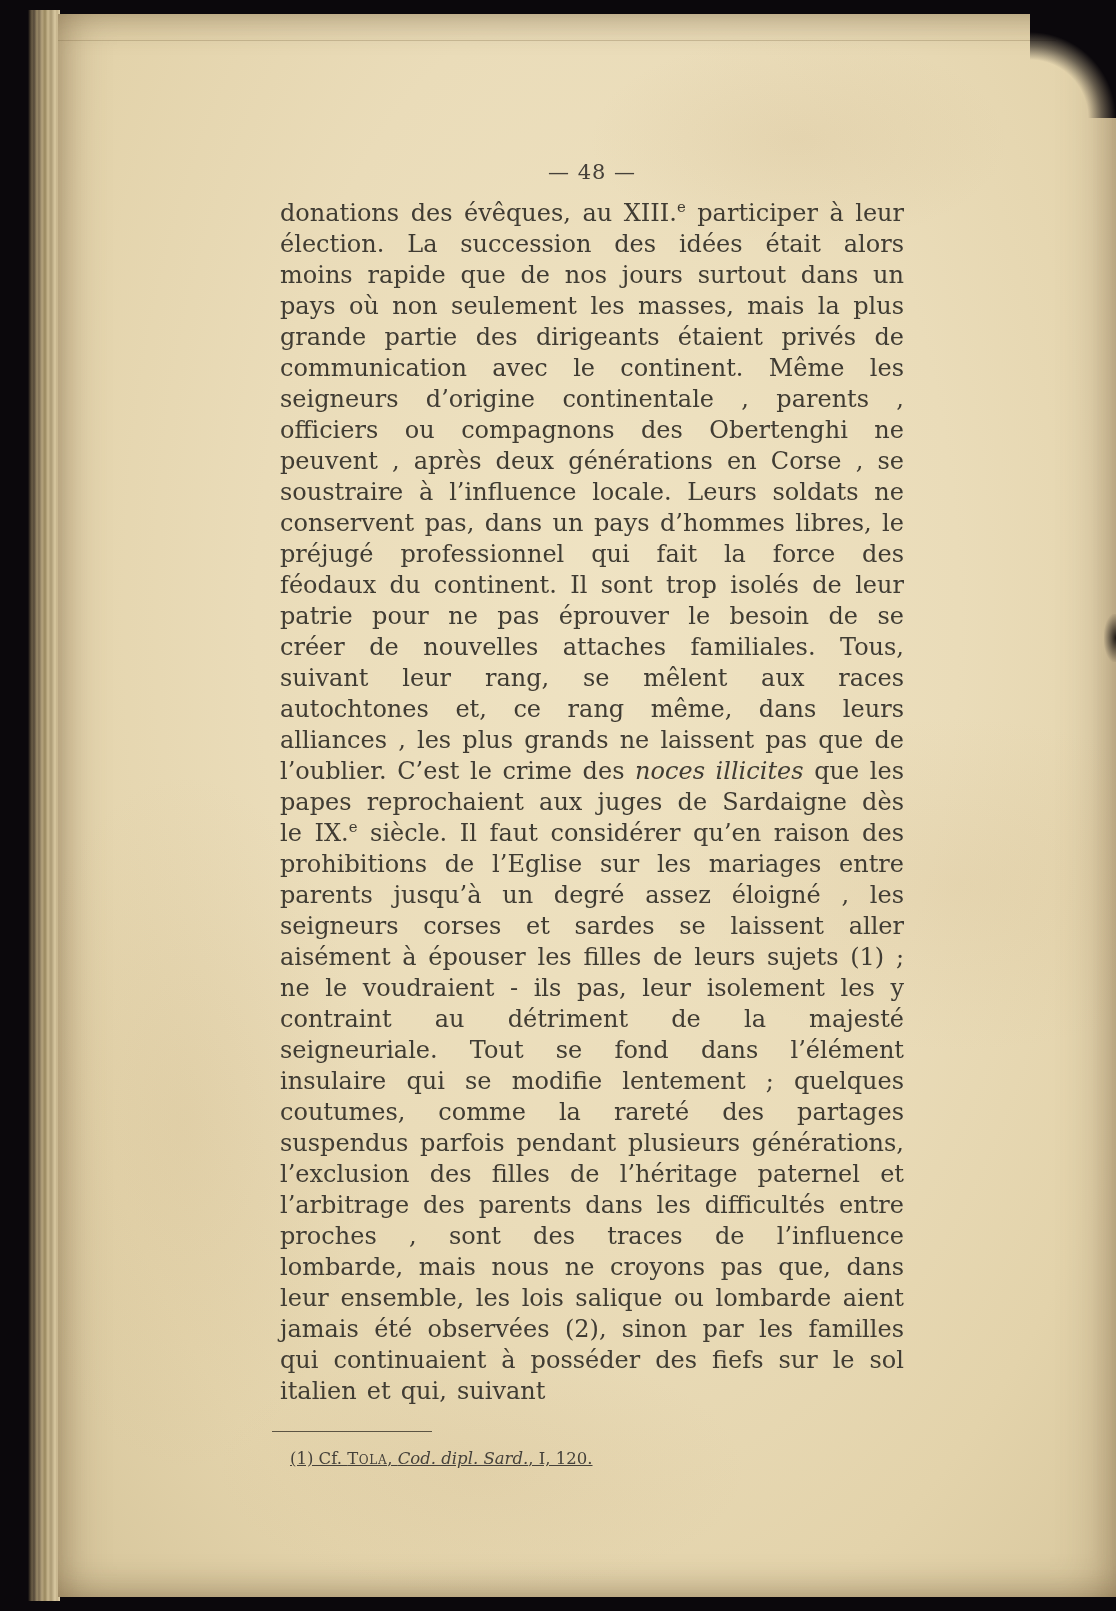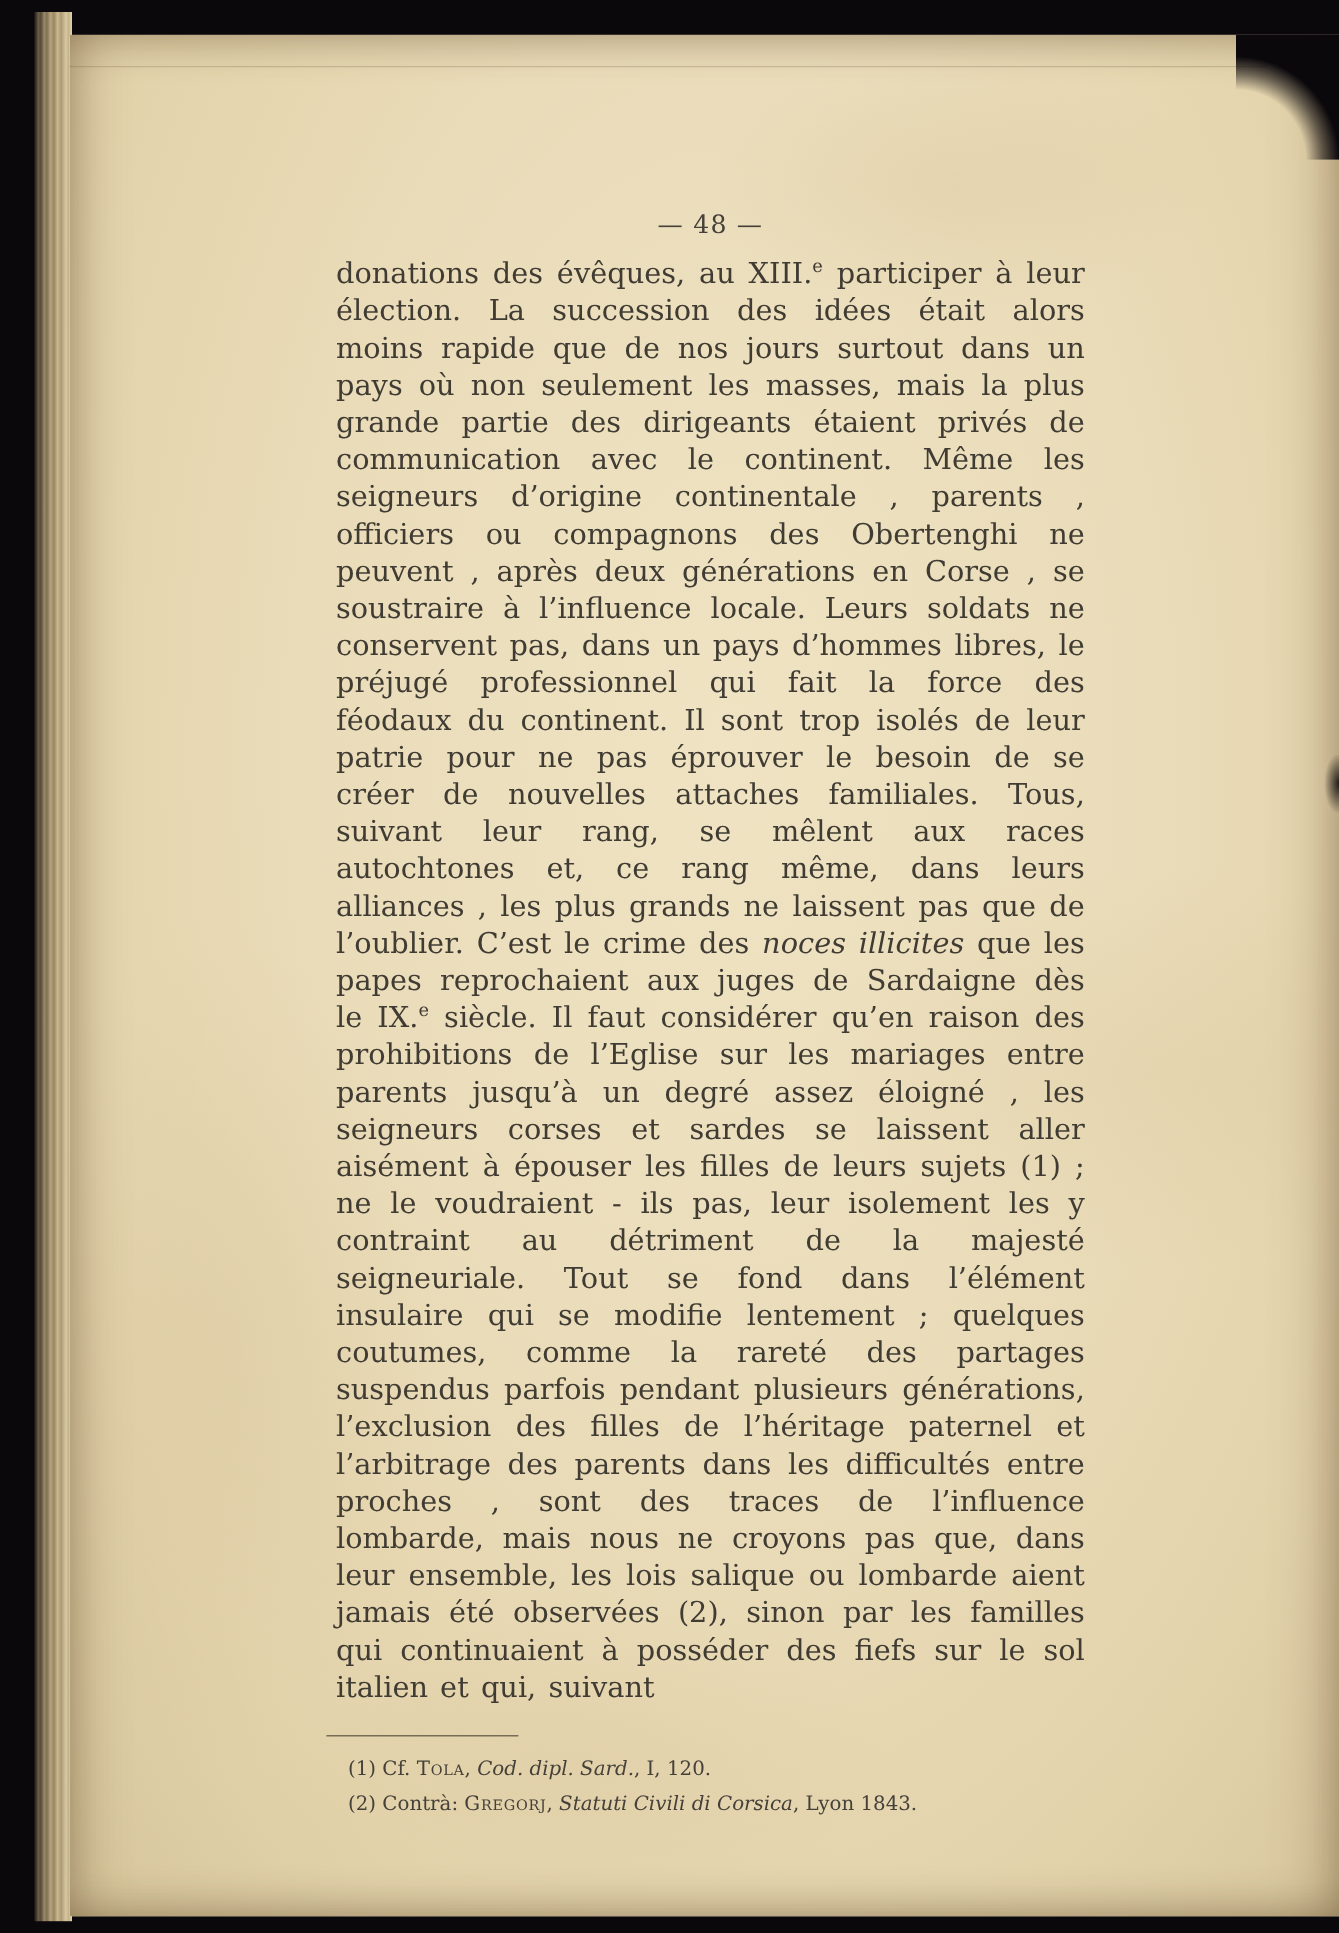--- a/index.html
+++ b/index.html
@@ -20,21 +20,20 @@
       #c9b890 20px,#ab9a74 23px,#d9c9a2 27px,#c4b28a 29px,#e2d3ad 32px);
   }
   .page{
     position:absolute;left:58px;top:14px;right:0;bottom:14px;
     background:radial-gradient(ellipse at 52% 38%, #efe3c3 0%, #eadcb9 45%, #e3d3ab 75%, #d6c59b 100%);
     box-shadow:
       inset 28px 0 40px -18px rgba(110,88,55,.38),
       inset -26px 0 50px -20px rgba(95,70,40,.42),
       inset 0 22px 35px -18px rgba(110,88,55,.30),
       inset 0 -20px 35px -16px rgba(110,88,55,.35);
-    margin-top: 15px;
   }
   .texture{
     position:absolute;inset:0;pointer-events:none;
     background:
       radial-gradient(ellipse 300px 150px at 70% 8%, rgba(190,160,110,.14), transparent 70%),
       radial-gradient(ellipse 420px 240px at 85% 55%, rgba(195,165,115,.12), transparent 70%),
       radial-gradient(ellipse 260px 500px at 12% 70%, rgba(185,155,105,.12), transparent 70%),
       radial-gradient(ellipse 380px 180px at 40% 92%, rgba(190,160,110,.10), transparent 70%);
   }
   .corner-shadow{
@@ -76,21 +75,21 @@
     width:160px;height:0;
     border-top:1.5px solid #5c5443;
     margin:24px 0 12px -8px;
   }
   .footnotes{
     font-size:16.5px;
     line-height:29px;
     color:#45413a;
     padding-left:10px;
   }
-  .footnote{margin:0;}
+  .footnote{margin:0;text-decoration:underline;}
   .footnote em{font-style:italic;}
   .sc{font-variant:small-caps;letter-spacing:.6px;}
 </style>
 </head>
 <body>
 
 <div class="scene">
 
   <div class="book-edges"></div>
 
@@ -103,19 +102,18 @@
     <div class="column">
 
       <div class="page-number">— 48 —</div>
 
       <p class="body-text"><span>donations des évêques, au XIII.</span><sup>e</sup><span> participer à leur élection. La succession des idées était alors moins rapide que de nos jours surtout dans un pays où non seulement les masses, mais la plus grande partie des dirigeants étaient privés de communication avec le continent. Même les seigneurs d’origine continentale , parents , officiers ou compagnons des Obertenghi ne peuvent , après deux générations en Corse , se soustraire à l’influence locale. Leurs soldats ne conservent pas, dans un pays d’hommes libres, le préjugé professionnel qui fait la force des féodaux du continent. Il sont trop isolés de leur patrie pour ne pas éprouver le besoin de se créer de nouvelles attaches familiales. Tous, suivant leur rang, se mêlent aux races autochtones et, ce rang même, dans leurs alliances , les plus grands ne laissent pas que de l’oublier. C’est le crime des </span><em>noces illicites</em><span> que les papes reprochaient aux juges de Sardaigne dès le IX.</span><sup>e</sup><span> siècle. Il faut considérer qu’en raison des prohibitions de l’Eglise sur les mariages entre parents jusqu’à un degré assez éloigné , les seigneurs corses et sardes se laissent aller aisément à épouser les filles de leurs sujets (1) ; ne le voudraient - ils pas, leur isolement les y contraint au détriment de la majesté seigneuriale. Tout se fond dans l’élément insulaire qui se modifie lentement ; quelques coutumes, comme la rareté des partages suspendus parfois pendant plusieurs générations, l’exclusion des filles de l’héritage paternel et l’arbitrage des parents dans les difficultés entre proches , sont des traces de l’influence lombarde, mais nous ne croyons pas que, dans leur ensemble, les lois salique ou lombarde aient jamais été observées (2), sinon par les familles qui continuaient à posséder des fiefs sur le sol italien et qui, suivant</span></p>
 
       <div class="footnote-rule"></div>
 
       <div class="footnotes">
         <p class="footnote"><span>(1) Cf. </span><span class="sc">Tola</span><span>, </span><em>Cod. dipl. Sard.</em><span>, I, 120.</span></p>
-        <p class="footnote"><span>(2) Contrà: </span><span class="sc">Gregorj</span><span>, </span><em>Statuti Civili di Corsica</em><span>, Lyon 1843.</span></p>
       </div>
 
     </div>
   </div>
 
 </div>
 
 </body></html>

